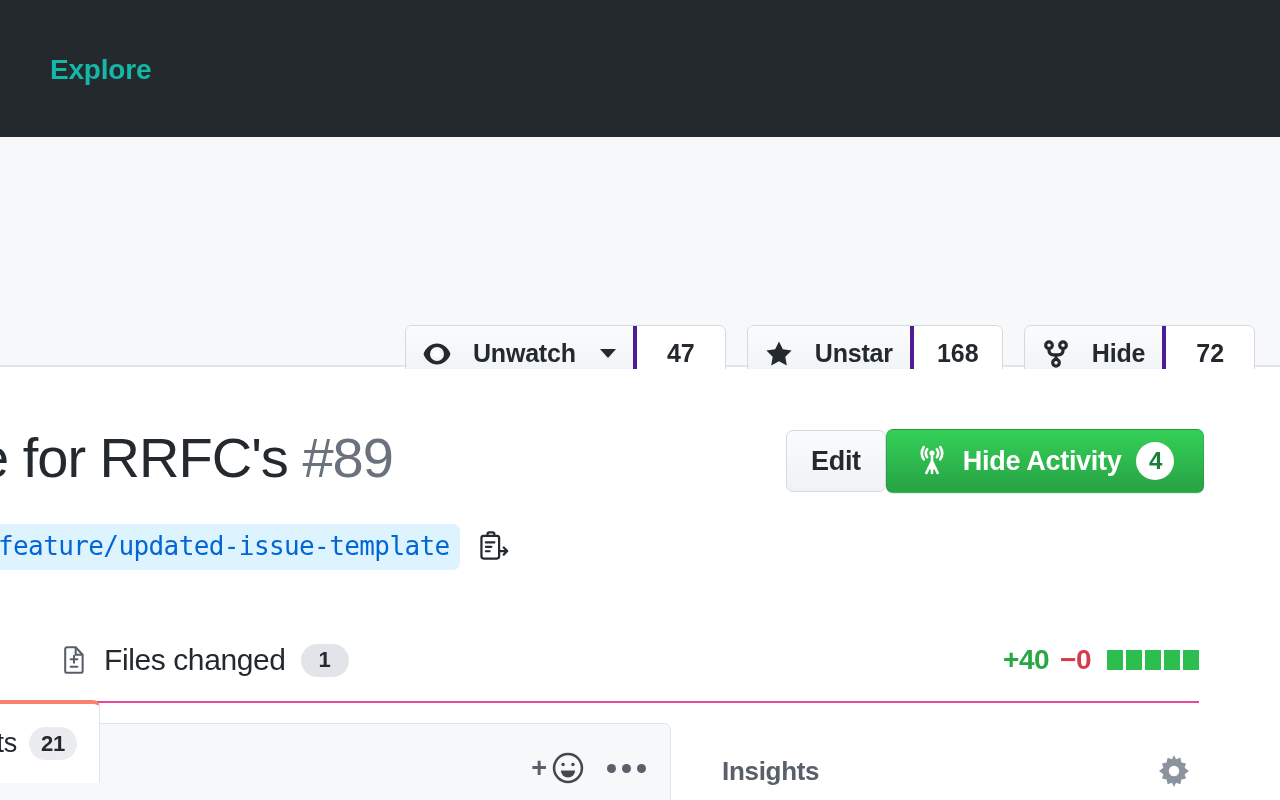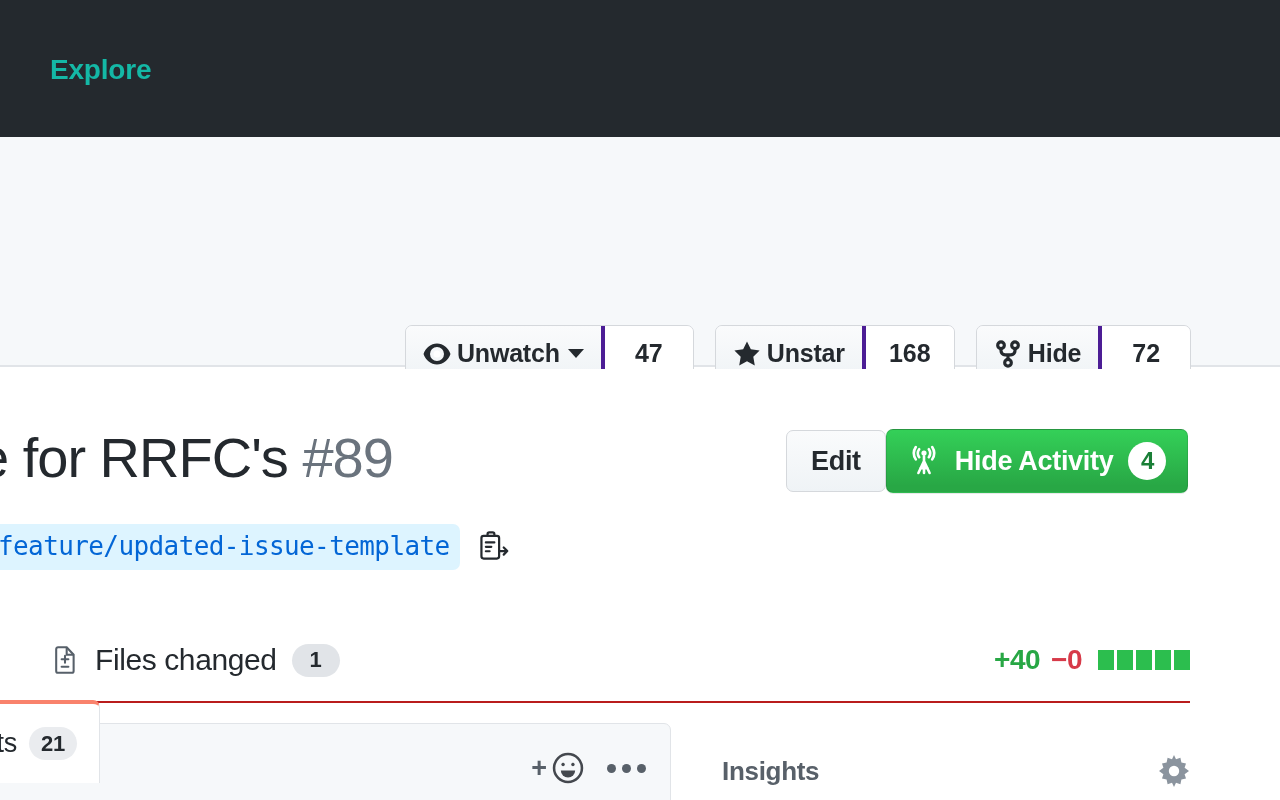--- a/index.html
+++ b/index.html
@@ -59,21 +59,21 @@
     align-items: stretch;
     border: 1px solid #d5d8dc;
     border-radius: 7px;
     overflow: hidden;
     background: #f6f8fa;
     box-shadow: 0 1px 0 rgba(27,31,35,0.04);
   }
   .btn-main {
     display: flex;
     align-items: center;
-    gap: 6px;
+    gap: 22px;
     padding: 0 17px;
     height: 55px;
     background: linear-gradient(180deg, #fafbfc 0%, #eff3f6 100%);
     color: #24292e;
     font-size: 25px;
     font-weight: bold;
     letter-spacing: -0.2px;
     white-space: nowrap;
   }
   .btn-count {
@@ -195,21 +195,21 @@
     color: #24292e;
     font-size: 27px;
     font-weight: bold;
     letter-spacing: -0.3px;
   }
   .btn-activity {
     display: flex;
     align-items: center;
     gap: 15px;
     height: 62px;
-    padding: 0 21px;
+    padding: 0 29px;
     background: linear-gradient(180deg, #34d058 0%, #28a745 90%);
     border: 1px solid rgba(27,31,35,0.12);
     border-radius: 7px;
     color: #ffffff;
     font-size: 27px;
     font-weight: bold;
     letter-spacing: -0.3px;
     white-space: nowrap;
     box-shadow: 0 1px 0 rgba(27,31,35,0.1);
   }
@@ -242,24 +242,24 @@
     color: #0366d6;
     font-family: "DejaVu Sans Mono", "Liberation Mono", monospace;
     font-size: 26px;
     letter-spacing: -0.6px;
     white-space: nowrap;
   }
 
   
   .files-row {
     position: absolute;
-    left: 0; top: 250px;
+    left: 9px; top: 250px;
     width: 1190px;
     height: 84px;
-    border-bottom: 2px solid #b91c1c;
+    border-bottom: 2px solid #ec4899;
     box-sizing: border-box;
     display: flex;
     align-items: center;
   }
   .files-left {
     display: flex;
     align-items: center;
     gap: 15px;
     margin-left: 50px;
   }

